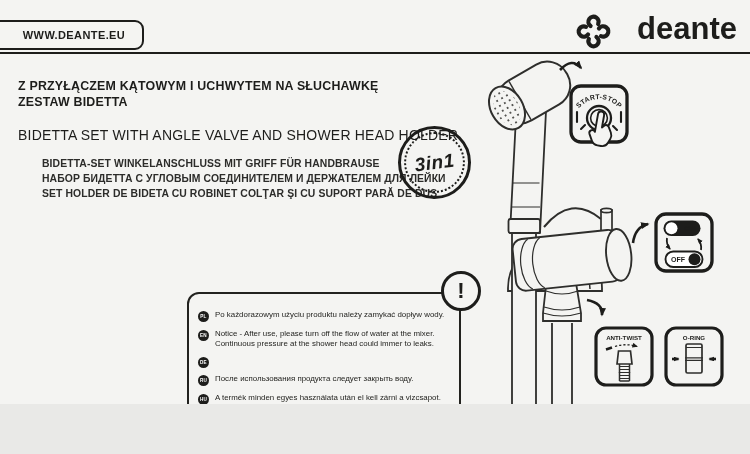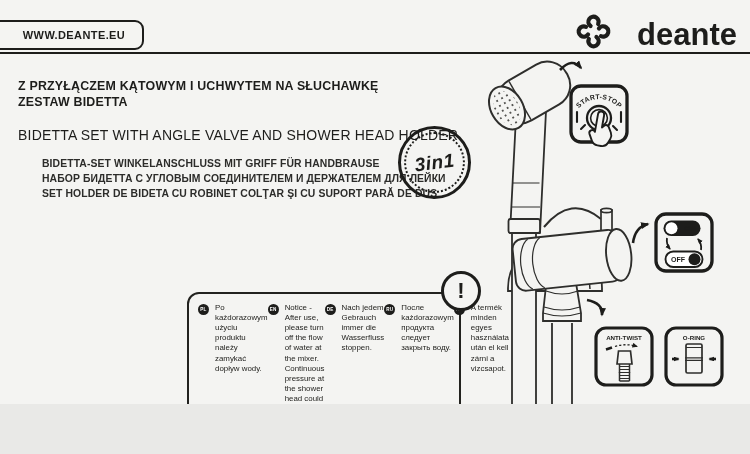--- a/index.html
+++ b/index.html
@@ -4,37 +4,37 @@
 <style>
   html,body{margin:0;padding:0;}
   body{font-family:"Liberation Sans", sans-serif; background:#e9e9e7;}
   #canvas{position:relative;width:750px;height:404px;background:#f4f4f2;overflow:hidden;color:#1d1d1b;}
 
   
   .www-box{position:absolute;left:-8px;top:20px;width:136px;height:26px;border:2.4px solid #1d1d1b;border-radius:9px;
     display:flex;align-items:center;justify-content:center;padding-left:12px;background:#f4f4f2;}
   .www-box span{font-size:11px;font-weight:bold;letter-spacing:.4px;}
   .divider{position:absolute;left:0;top:52px;width:750px;height:2px;background:#1d1d1b;}
-  .logo{position:absolute;top:13px;right:13px;display:flex;align-items:flex-end;gap:25px;}
+  .logo{position:absolute;top:13px;right:13px;display:flex;align-items:flex-start;gap:25px;}
   .brand{font-size:31px;font-weight:bold;letter-spacing:0;line-height:1;}
 
   
   .title-pl{position:absolute;left:18px;top:78px;font-size:12.4px;font-weight:bold;line-height:16px;letter-spacing:.2px;}
   .title-en{position:absolute;left:18px;top:127px;font-size:14px;font-weight:normal;letter-spacing:.2px;}
   .subtitles{position:absolute;left:18px;top:156px;font-size:10.4px;font-weight:bold;line-height:15px;color:#2c2c2a;letter-spacing:.1px;margin-left:24px;}
 
   
   .badge3{position:absolute;left:398px;top:126px;width:67px;height:67px;border:3.4px solid #1d1d1b;border-radius:50%;}
   .badge3 .dotring{position:absolute;inset:3px;border:2px dotted #1d1d1b;border-radius:50%;}
   .badge3 .b3label{position:absolute;inset:0;display:flex;align-items:center;justify-content:center;
     font-style:italic;font-weight:bold;font-size:19px;transform:rotate(-7deg);letter-spacing:.5px;}
 
   
   .notice-box{position:absolute;left:187px;top:292px;width:274px;height:129px;border:2px solid #22221f;border-radius:12px;
-    box-sizing:border-box;display:flex;flex-direction:row;justify-content:space-evenly;padding:9px 6px 7px 9px;}
+    box-sizing:border-box;display:flex;flex-direction:column;justify-content:space-evenly;padding:9px 6px 7px 9px;}
   .notice-row{display:flex;align-items:flex-start;gap:6px;}
   .lang-badge{flex:none;width:11px;height:11px;border-radius:50%;background:#1d1d1b;color:#fff;
     display:flex;align-items:center;justify-content:center;font-size:4.6px;font-weight:bold;margin-top:1px;letter-spacing:.2px;}
   .notice-text{font-size:7.9px;line-height:1.28;color:#242421;white-space:pre-line;}
   .warn-circle{position:absolute;left:441px;top:271px;width:34px;height:34px;border:3px solid #1d1d1b;border-radius:50%;
     background:#f4f4f2;display:flex;align-items:center;justify-content:center;z-index:3;}
   .warn-circle span{font-size:22px;font-weight:bold;line-height:1;}
 
   
   .product{position:absolute;left:460px;top:55px;}
@@ -197,29 +197,28 @@
   </svg>
 
   <div class="notice-box">
     <div class="notice-row">
       <span class="lang-badge">PL</span>
       <span class="notice-text">Po każdorazowym użyciu produktu należy zamykać dopływ wody.</span>
     </div>
     <div class="notice-row">
       <span class="lang-badge">EN</span>
       <span class="notice-text">Notice - After use, please turn off the flow of water at the mixer.
-Continuous pressure at the shower head could lead to leaks.</span>
+Continuous pressure at the shower head could immer to leaks.</span>
     </div>
     <div class="notice-row">
       <span class="lang-badge">DE</span>
-      <span class="notice-text">Nach jedem Gebrauch immer die Wasserfluss stoppen.</span>
     </div>
     <div class="notice-row">
       <span class="lang-badge">RU</span>
-      <span class="notice-text">После każdorazowym продукта следует закрыть воду.</span>
+      <span class="notice-text">После использования продукта следует закрыть воду.</span>
     </div>
     <div class="notice-row">
       <span class="lang-badge">HU</span>
       <span class="notice-text">A termék minden egyes használata után el kell zárni a vizcsapot.</span>
     </div>
   </div>
   <div class="warn-circle">
     <span>!</span>
   </div>
 

